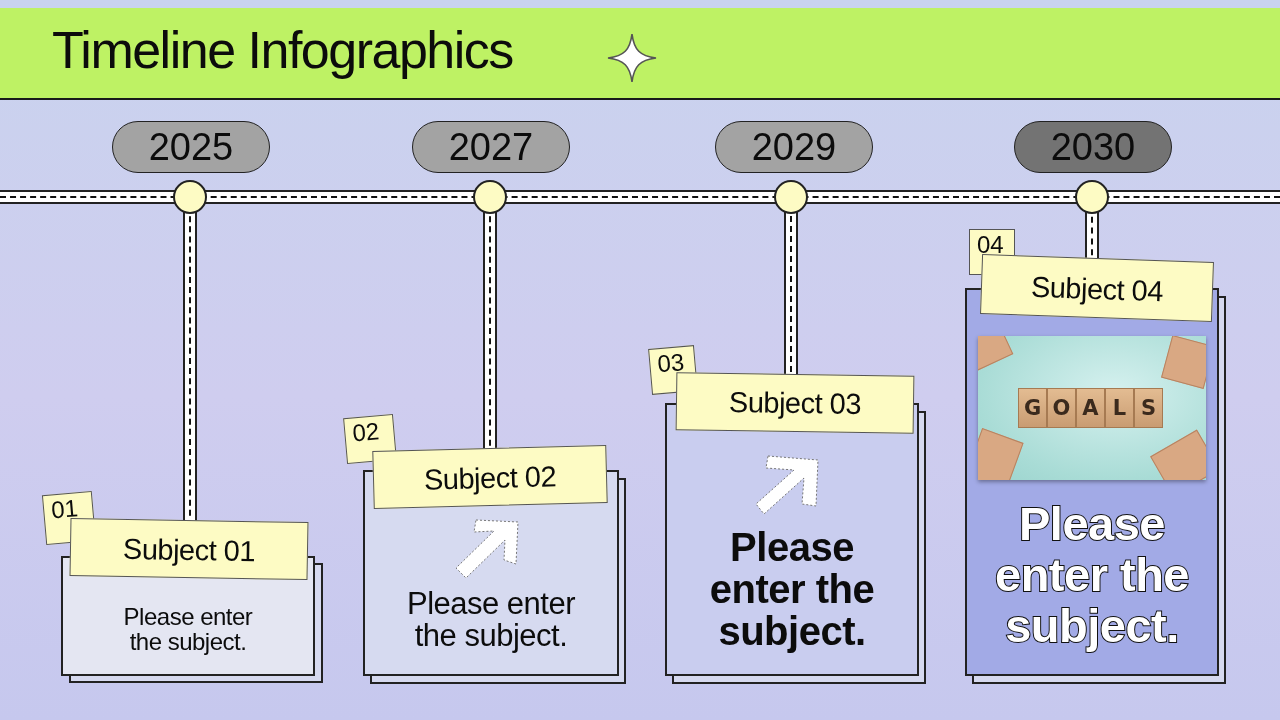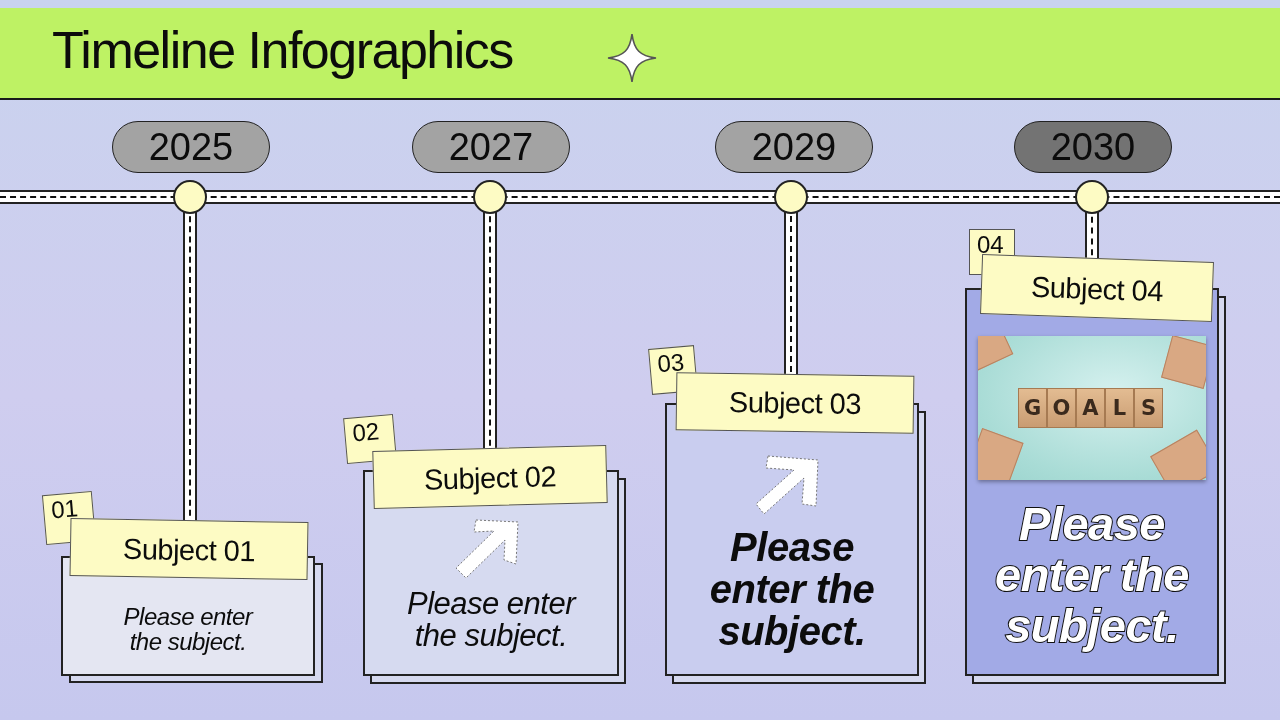--- a/index.html
+++ b/index.html
@@ -64,21 +64,21 @@
   }
   .tag {
     position: absolute; background: #fdfbc4; border: 1.5px solid #555;
     font-size: 24px; color: #0c0c0c; padding-left: 7px; line-height: 30px;
   }
   .banner {
     position: absolute; background: #fdfbc4; border: 1.5px solid #555;
     font-size: 29px; text-align: center; color: #0c0c0c; letter-spacing: -0.5px;
   }
   .body-text {
-    position: absolute; text-align: center; color: #0c0c0c; letter-spacing: -0.5px; font-style: italic;
+    position: absolute; text-align: center; color: #0c0c0c; letter-spacing: -0.5px;
   }
   .arrow { position: absolute; }
   .photo {
     position: absolute; left: 978px; top: 336px; width: 228px; height: 144px;
     background: radial-gradient(ellipse at 60% 40%, #d6f1ef 0%, #a9dcd6 70%, #9ad3cd 100%);
     overflow: hidden;
     box-shadow: 0 2px 4px rgba(0,0,0,0.35);
   }
   .block {
     position: absolute; background: #d9a883; border: 1px solid #b78361;

